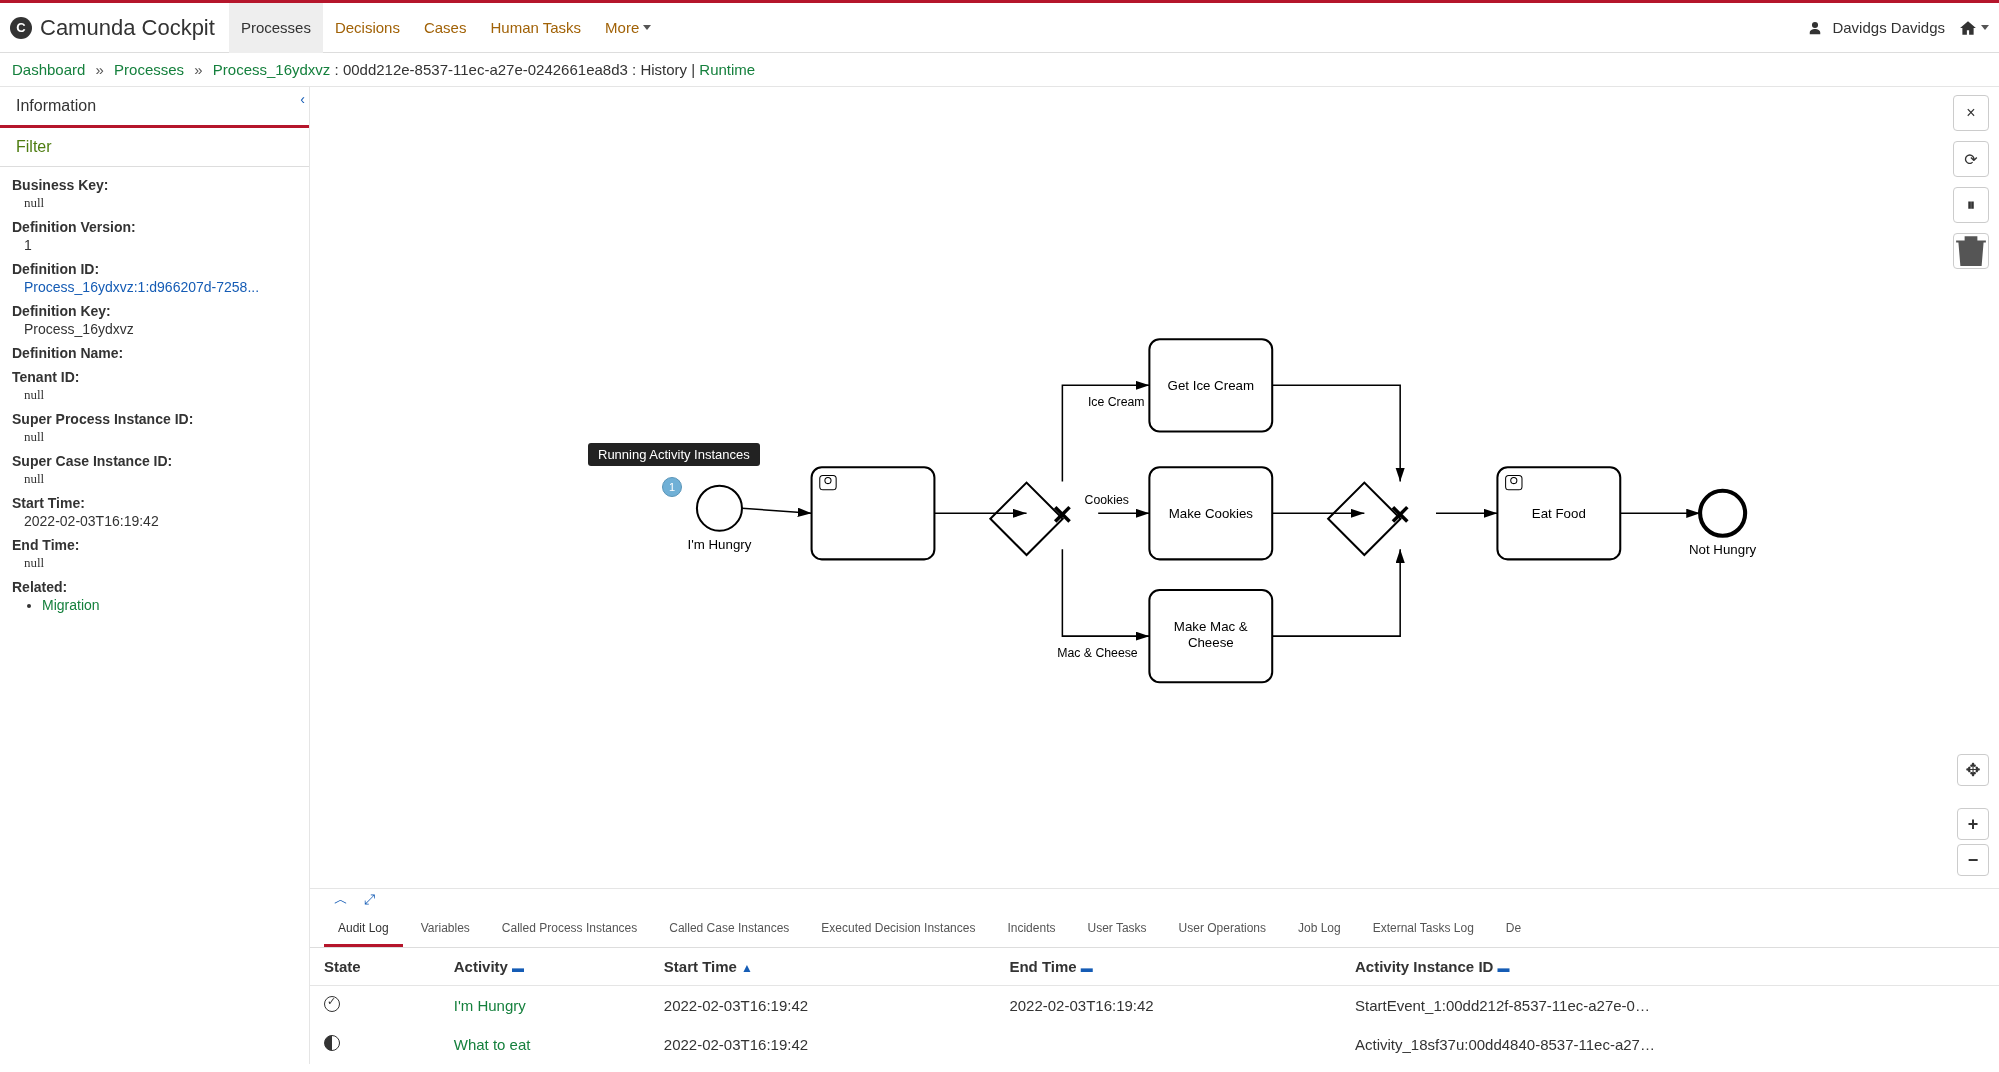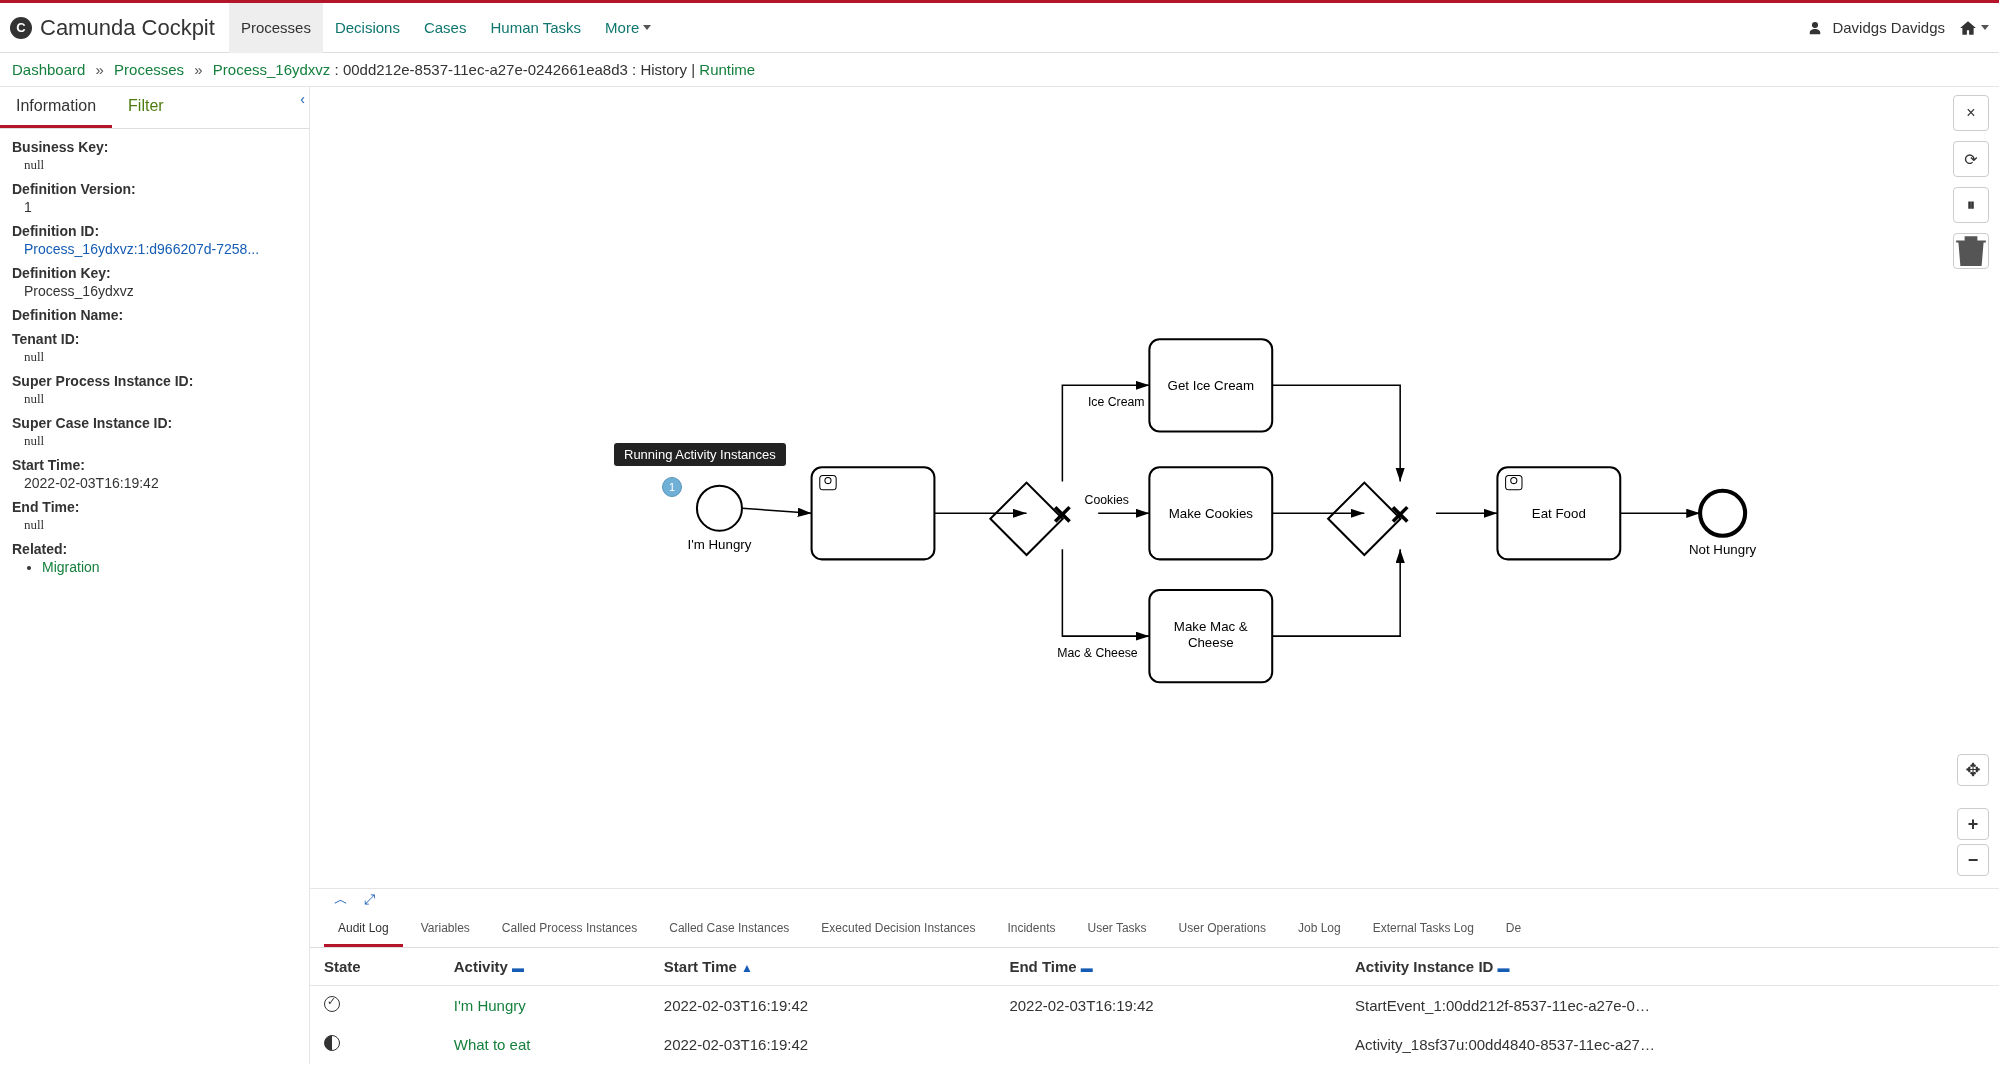--- a/index.html
+++ b/index.html
@@ -7,37 +7,37 @@
 a { color: #15803d; text-decoration: none; cursor: pointer; }
 
 
 .topbar-red { height: 3px; background: #b5152b; }
 
 
 .navbar { display: flex; align-items: center; height: 50px; border-bottom: 1px solid #ddd; padding: 0 10px; }
 .navbar-brand { display: flex; align-items: center; font-size: 22px; margin-right: 14px; }
 .brand-logo { width: 22px; height: 22px; border-radius: 50%; background: #333; color: #fff; display: inline-flex; align-items: center; justify-content: center; font-weight: bold; margin-right: 8px; font-size: 13px; }
 .navbar-nav { display: flex; list-style: none; }
-.navbar-nav li { padding: 0 12px; height: 50px; display: flex; align-items: center; cursor: pointer; color: #0f766e; font-size: 15px; }
+.navbar-nav li { padding: 0 12px; height: 50px; display: flex; align-items: center; cursor: pointer; color: #a16207; font-size: 15px; }
 .navbar-nav li.active { background: #eee; color: #333; }
 .navbar-right { margin-left: auto; display: flex; align-items: center; gap: 14px; }
 .user { display: flex; align-items: center; gap: 10px; cursor: pointer; font-size: 15px; }
 .caret { width: 0; height: 0; border-left: 4px solid transparent; border-right: 4px solid transparent; border-top: 5px solid #555; display: inline-block; margin-left: 4px; }
 .home-icon { cursor: pointer; display: flex; align-items: center; }
 
 
 .breadcrumb { padding: 8px 12px; border-bottom: 1px solid #e5e5e5; font-size: 15px; }
 .breadcrumb .sep { margin: 0 6px; color: #555; }
 .breadcrumb .plain { color: #333; }
 
 
 .main { display: flex; height: calc(100vh - 53px - 42px); position: relative; }
 .sidebar { width: 310px; border-right: 1px solid #e5e5e5; position: relative; overflow: hidden; }
 .sidebar-collapse { position: absolute; right: 4px; top: 4px; cursor: pointer; font-size: 14px; color: #155cb5; }
-.sidebar-tabs { display: flex; border-bottom: 1px solid #ddd; }
+.sidebar-tabs { display: flex; border-bottom: 1px solid #ddd; flex-direction: column; }
 .sidebar-tabs .tab { padding: 10px 16px; cursor: pointer; color: #4d7c0f; font-size: 16px; }
 .sidebar-tabs .tab.active { border-bottom: 3px solid #b5152b; color: #333; font-weight: 500; }
 .sidebar-body { padding: 10px 12px; overflow-y: auto; height: calc(100% - 44px); }
 .info-item { margin-bottom: 8px; }
 .info-label { font-weight: bold; margin-bottom: 2px; }
 .info-value { padding-left: 12px; font-family: inherit; }
 .info-value.mono { font-family: Liberation Serif, serif; font-size: 13px; }
 .info-value a { color: #155cb5; }
 .related-list { list-style: disc; padding-left: 30px; }
 
@@ -232,21 +232,21 @@
         <polyline points="735,384 735,290 820,290" fill="none" stroke="#000" stroke-width="1.5" marker-end="url(#arrow)"></polyline>
         <text x="760" y="310" font-size="12">Ice Cream</text>
         <polyline points="735,450 735,535 820,535" fill="none" stroke="#000" stroke-width="1.5" marker-end="url(#arrow)"></polyline>
         <text x="730" y="555" font-size="12" text-anchor="start">Mac &amp; Cheese</text>
         <line x1="940" y1="415" x2="1030" y2="415" stroke="#000" stroke-width="1.5" marker-end="url(#arrow)"></line>
         <polyline points="940,290 1065,290 1065,384" fill="none" stroke="#000" stroke-width="1.5" marker-end="url(#arrow)"></polyline>
         <polyline points="940,535 1065,535 1065,450" fill="none" stroke="#000" stroke-width="1.5" marker-end="url(#arrow)"></polyline>
         <line x1="1100" y1="415" x2="1160" y2="415" stroke="#000" stroke-width="1.5" marker-end="url(#arrow)"></line>
         <line x1="1280" y1="415" x2="1358" y2="415" stroke="#000" stroke-width="1.5" marker-end="url(#arrow)"></line>
       </svg>
-      <div class="tooltip-badge" style="left:304px; top:356px;">Running Activity Instances</div>
+      <div class="tooltip-badge" style="left:278px; top:356px;">Running Activity Instances</div>
       <div class="token-badge" style="left:352px; top:390px;">1</div>
 
       <div class="diagram-controls-topright">
         <div class="ctrl-btn">×</div>
         <div class="ctrl-btn">⟳</div>
         <div class="ctrl-btn">
             <b>⏸</b>
           </div>
         <div class="ctrl-btn">
           <svg width="14" height="16" viewBox="0 0 14 16">

